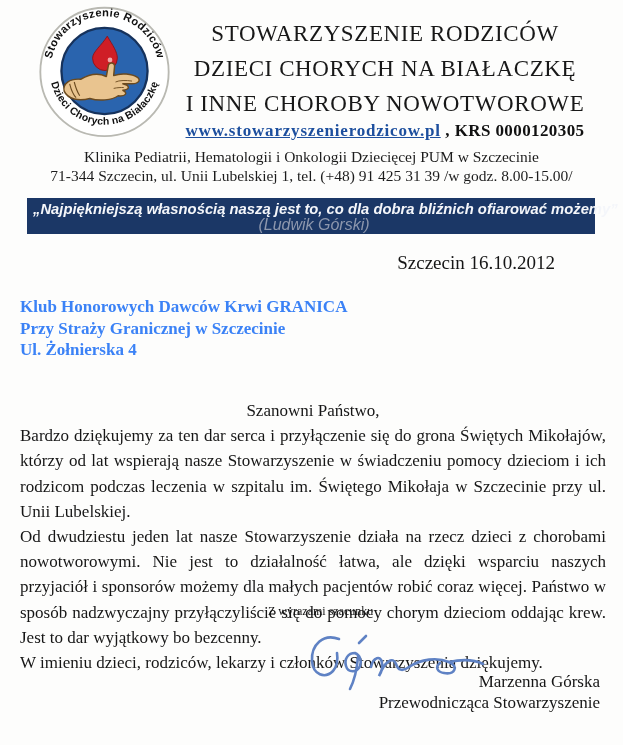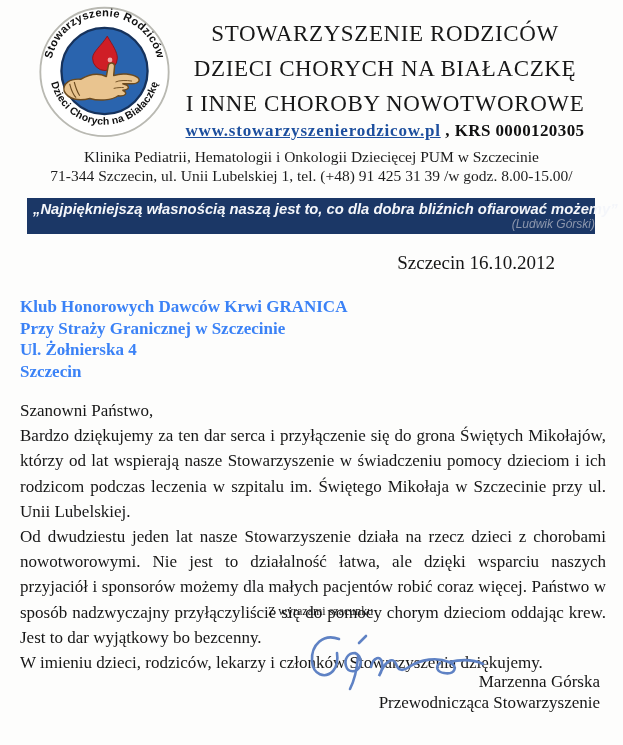--- a/index.html
+++ b/index.html
@@ -59,42 +59,42 @@
     font-family:"Liberation Sans", sans-serif;
     font-style:italic;font-weight:bold;
     font-size:14.8px;line-height:18px;
     color:#f4f6fa;
     text-align:center;
     white-space:nowrap;
   }
   .banner-author{
     font-family:"Liberation Sans", sans-serif;
     font-style:italic;
-    font-size:12px;line-height:13px;
+    font-size:16px;line-height:13px;
     color:#8d97ad;
-    text-align:right;
+    text-align:center;
   }
 
   
   .date-line{
     position:absolute;top:252px;right:68px;
     font-size:19px;
   }
   .recipient{
     position:absolute;left:20px;top:296px;
     font-size:17px;font-weight:bold;
     line-height:21.5px;
     color:#3b82f6;
   }
   .body-text{
     position:absolute;left:20px;right:17px;top:398px;
     font-size:17px;line-height:25.2px;
     text-align:justify;
   }
-  .body-text .salutation{text-align:left;}
+  .body-text .salutation{text-align:center;}
   .closing{
     position:absolute;left:268px;top:604px;
     font-size:12px;
   }
   .signature{
     position:absolute;left:303px;top:631px;width:190px;height:62px;
   }
   .signer{
     position:absolute;left:230px;top:671px;width:370px;
     text-align:right;
@@ -153,21 +153,20 @@
     <div class="banner-quote">„Najpiękniejszą własnością naszą jest to, co dla dobra bliźnich ofiarować możemy”</div>
     <div class="banner-author">(Ludwik Górski)</div>
   </div>
 
   <div class="date-line">Szczecin 16.10.2012</div>
 
   <div class="recipient">
     <div>Klub Honorowych Dawców Krwi GRANICA</div>
     <div>Przy Straży Granicznej w Szczecinie</div>
     <div>Ul. Żołnierska 4</div>
-    <div>Szczecin</div>
   </div>
 
   <div class="body-text">
     <div class="salutation">Szanowni Państwo,</div>
     <div>Bardzo dziękujemy za ten dar serca i przyłączenie się do grona Świętych Mikołajów, którzy od lat wspierają nasze Stowarzyszenie w świadczeniu pomocy dzieciom i ich rodzicom podczas leczenia w szpitalu im. Świętego Mikołaja w Szczecinie przy ul. Unii Lubelskiej.</div>
     <div>Od dwudziestu jeden lat nasze Stowarzyszenie działa na rzecz dzieci z chorobami nowotworowymi. Nie jest to działalność łatwa, ale dzięki wsparciu naszych przyjaciół i sponsorów możemy dla małych pacjentów robić coraz więcej. Państwo w sposób nadzwyczajny przyłączyliście się do pomocy chorym dzieciom oddając krew. Jest to dar wyjątkowy bo bezcenny.</div>
     <div>W imieniu dzieci, rodziców, lekarzy i członków Stowarzyszenia dziękujemy.</div>
   </div>
 
   <div class="closing">Z wyrazami szacunku</div>

